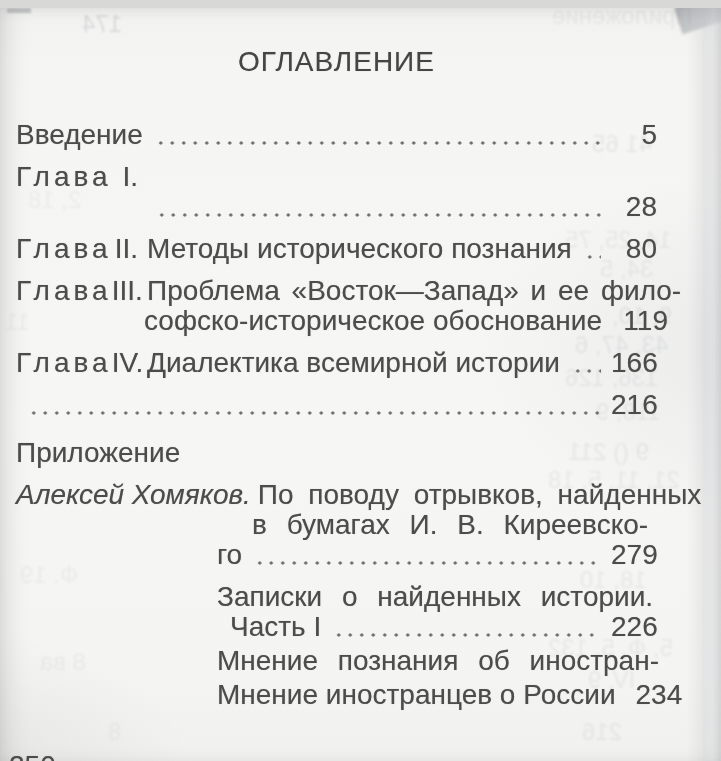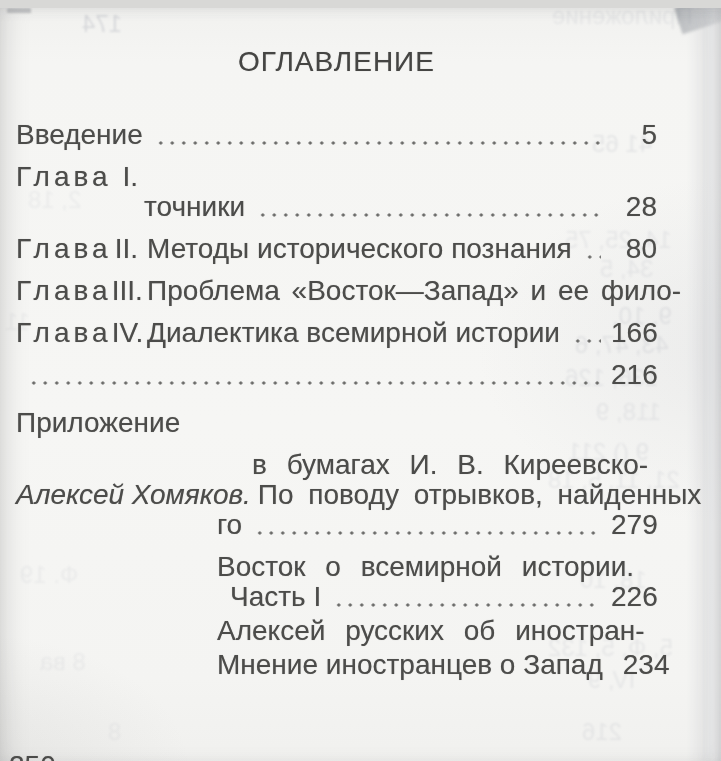--- a/index.html
+++ b/index.html
@@ -114,21 +114,20 @@
           </div>
         </div>
         <div class="entry">
           <div class="line">
             <span class="ch">
               <span class="ch-word">Глава</span>
               <span class="ch-num">I.</span>
             </span>
           </div>
           <div class="line ind-ch">
-            <span class="txt">точники</span>
             <span class="leader"></span>
             <span class="pg">28</span>
           </div>
         </div>
         <div class="entry">
           <div class="line">
             <span class="ch">
               <span class="ch-word">Глава</span>
               <span class="ch-num">II.</span>
             </span>
@@ -138,20 +137,25 @@
           </div>
         </div>
         <div class="entry">
           <div class="line">
             <span class="ch">
               <span class="ch-word">Глава</span>
               <span class="ch-num">III.</span>
             </span>
             <span class="txt ws1">Проблема «Восток—Запад» и ее фило-</span>
           </div>
+          <div class="line ind-ch">
+            <span class="txt">софско-историческое обоснование</span>
+            <span class="leader"></span>
+            <span class="pg">119</span>
+          </div>
         </div>
         <div class="entry">
           <div class="line">
             <span class="ch">
               <span class="ch-word">Глава</span>
               <span class="ch-num">IV.</span>
             </span>
             <span class="txt">Диалектика всемирной истории</span>
             <span class="leader"></span>
             <span class="pg">166</span>
@@ -162,51 +166,51 @@
             <span class="leader"></span>
             <span class="pg">216</span>
           </div>
         </div>
         <div class="entry gap-section">
           <div class="line">
             <span class="txt">Приложение</span>
           </div>
         </div>
         <div class="entry">
+          <div class="line">
+            <span class="author">Алексей Хомяков.</span>
+            <span class="txt ws2">По поводу отрывков, найденных</span>
+          </div>
           <div class="line ind-app2">
             <span class="txt ws3">в бумагах И. В. Киреевско-</span>
           </div>
-          <div class="line">
-            <span class="author">Алексей Хомяков.</span>
-            <span class="txt ws2">По поводу отрывков, найденных</span>
-          </div>
           <div class="line ind-app">
             <span class="txt">го</span>
             <span class="leader"></span>
             <span class="pg">279</span>
           </div>
         </div>
         <div class="entry">
           <div class="line ind-app">
-            <span class="txt ws3">Восток о всемирной истории.</span>
+            <span class="txt ws3">Записки о найденных истории.</span>
           </div>
           <div class="line ind-app2b">
             <span class="txt">Часть I</span>
             <span class="leader"></span>
             <span class="pg">226</span>
           </div>
         </div>
         <div class="entry gap-tight">
           <div class="line ind-app">
-            <span class="txt ws3">Алексей русских об иностран-</span>
+            <span class="txt ws3">Мнение познания об иностран-</span>
           </div>
         </div>
         <div class="entry gap-tight">
           <div class="line ind-app">
-            <span class="txt">Мнение иностранцев о Запад</span>
+            <span class="txt">Мнение иностранцев о России</span>
             <span class="leader"></span>
             <span class="pg">234</span>
           </div>
         </div>
       </div>
   </div>
 
   <div class="footer-num">250</div>
   <div class="vignette"></div>
 </div>

